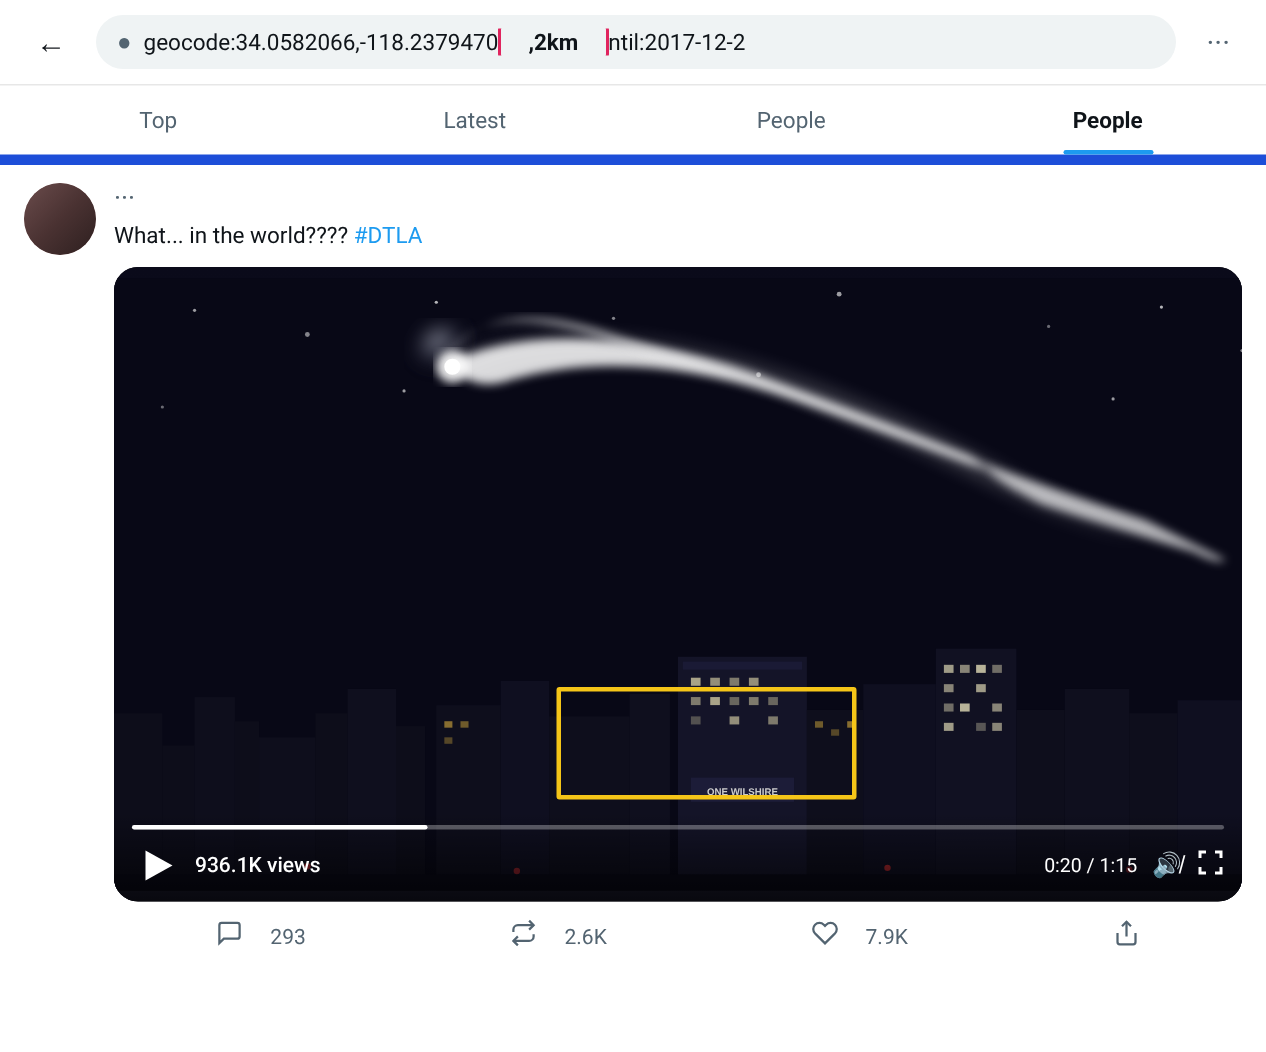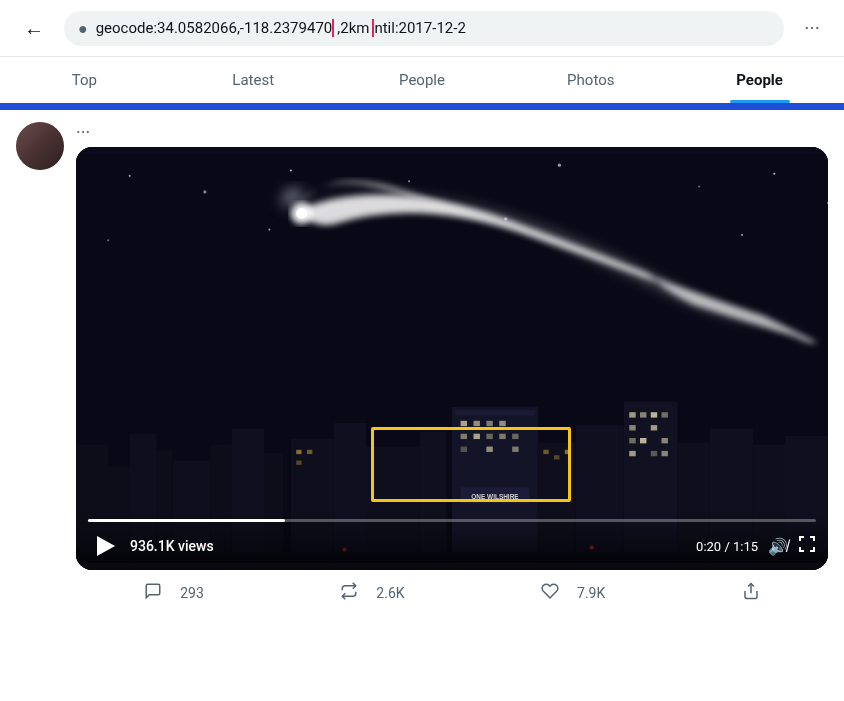--- a/index.html
+++ b/index.html
@@ -47,23 +47,23 @@
       font-size: 15px;
       color: #0f1419;
       flex: 1;
       white-space: nowrap;
       overflow: hidden;
     }
     .search-text .highlight {
       background: transparent;
       border: 2px solid #e0245e;
       border-radius: 4px;
-      padding: 1px 3px;
+      padding: 1px 18px;
       color: #0f1419;
-      font-weight: 400;
+      font-weight: 700;
     }
     .more-btn {
       color: #536471;
       font-size: 20px;
       cursor: pointer;
       padding: 4px 8px;
     }
 
     
     .tabs {
@@ -310,33 +310,35 @@
       <span>geocode:34.0582066,-118.2379470</span><span class="highlight">,2km</span><span>ntil:2017-12-2</span>
     </div>
   </div>
   <div class="more-btn">···</div>
 </div>
 
 <div class="tabs">
   <div class="tab">Top</div>
   <div class="tab">Latest</div>
   <div class="tab">People</div>
-  <div class="tab">Photos</div>
   <div class="tab active">People</div>
 </div>
 
 <div class="tweet-container">
   <div class="avatar">
     <div class="avatar-img"></div>
   </div>
   <div class="tweet-content">
     <div class="tweet-header">
       <div class="tweet-more">···</div>
     </div>
 
+    <div class="tweet-text">
+      <span>What... in the world???? </span><span class="hashtag">#DTLA</span>
+    </div>
 
     <div class="video-container">
       <div class="video-scene">
 
         <svg class="trail-svg" viewBox="0 0 700 380" xmlns="http://www.w3.org/2000/svg">
 
           <defs>
             <radialGradient id="glowGrad" cx="30%" cy="15%" r="40%">
               <stop offset="0%" stop-color="#ffffff" stop-opacity="0.9"></stop>
               <stop offset="30%" stop-color="#d0d8f0" stop-opacity="0.5"></stop>

